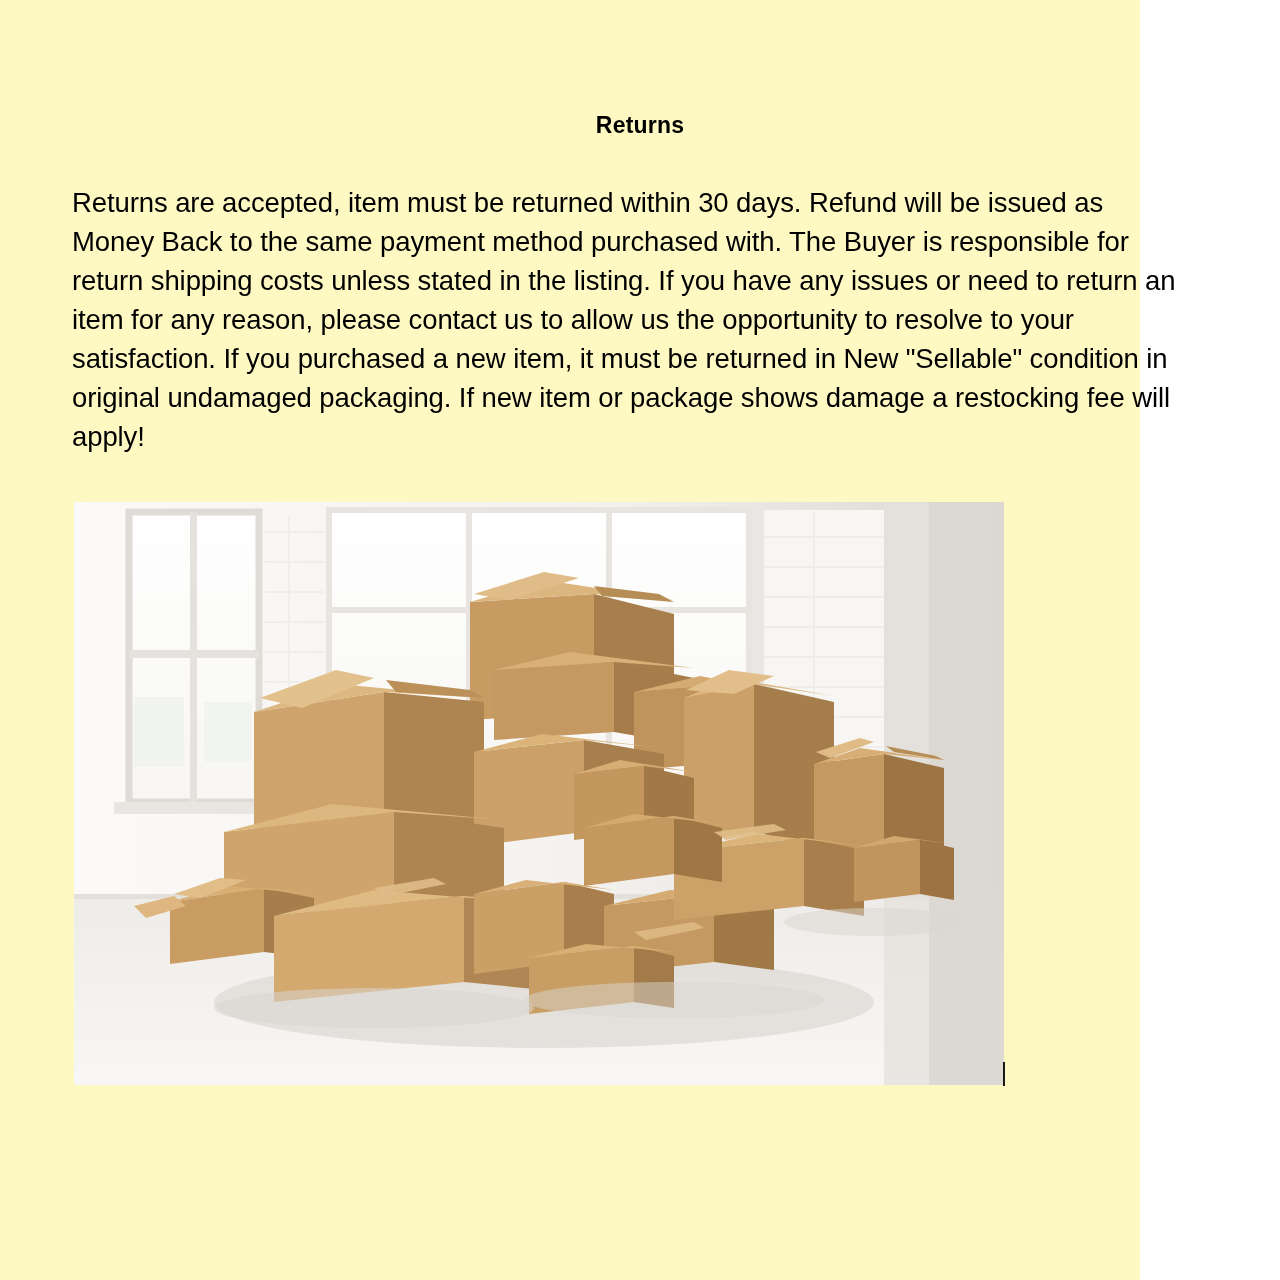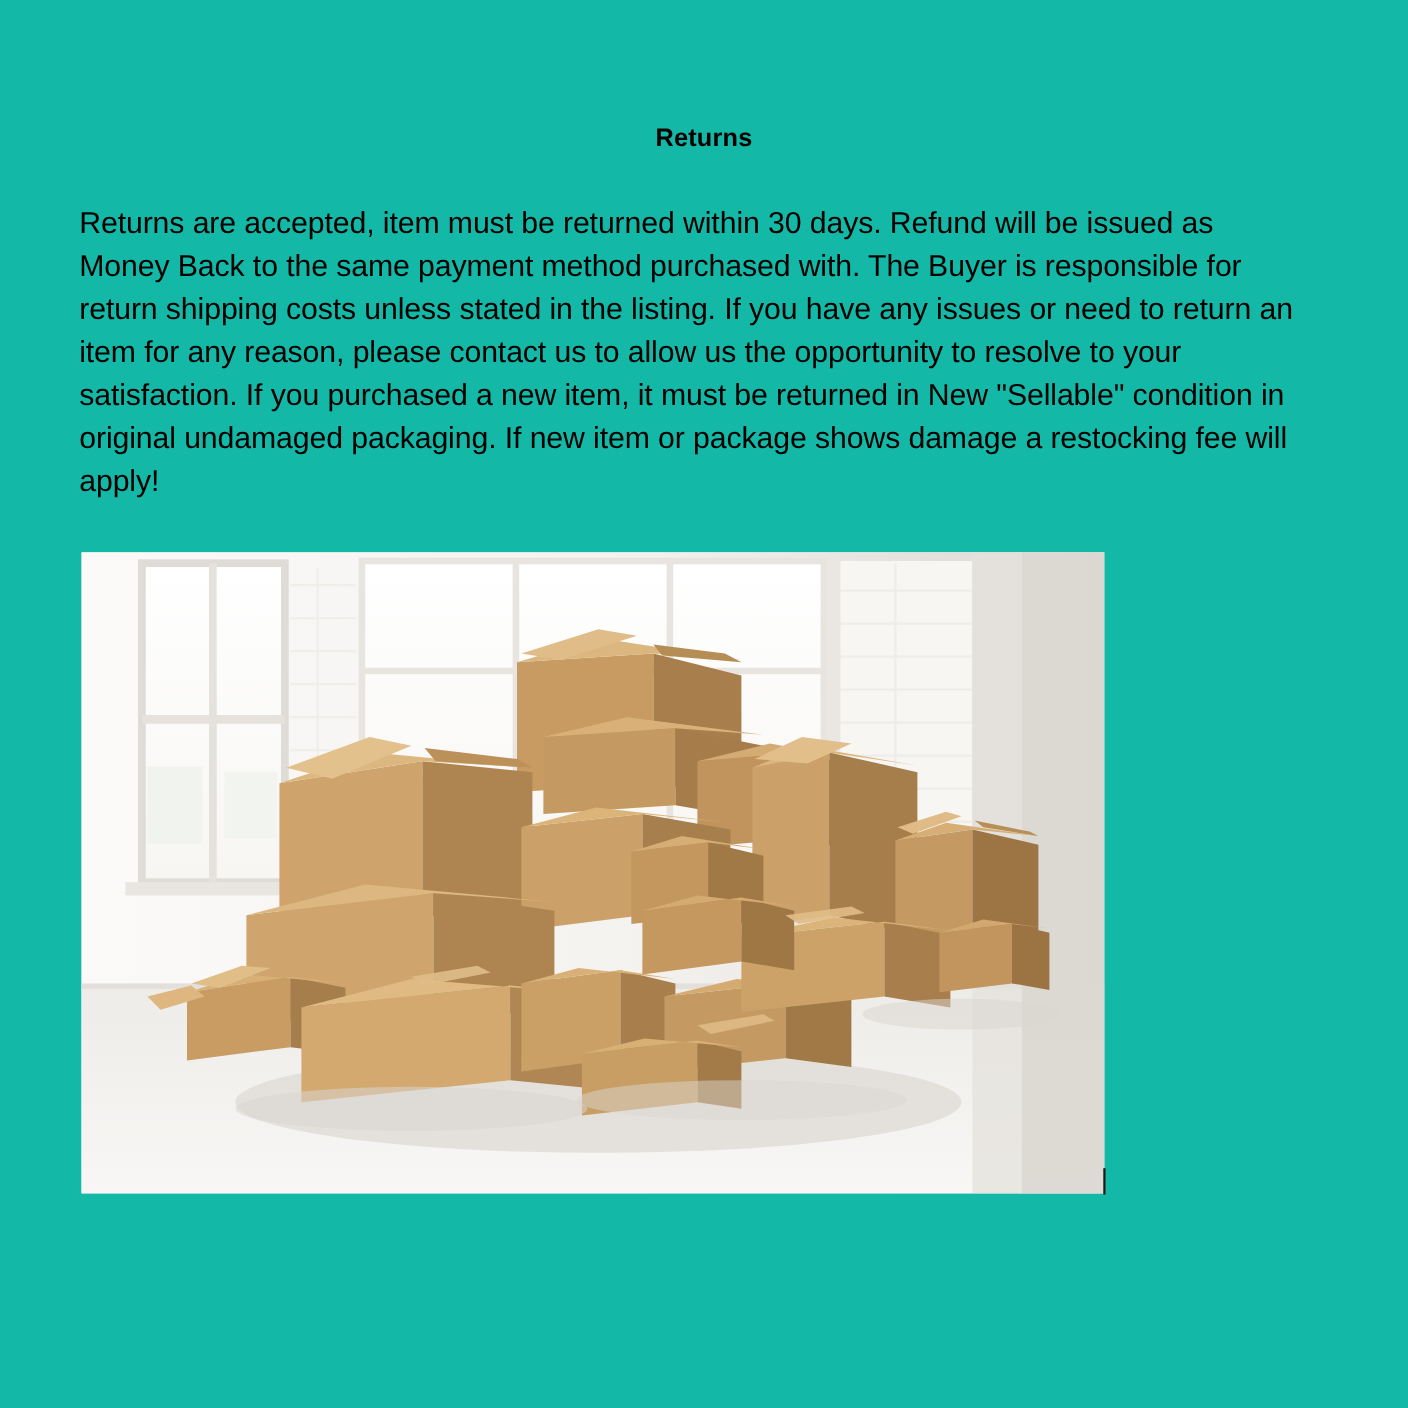--- a/index.html
+++ b/index.html
@@ -9,23 +9,23 @@
   }
   body {
     width: 1280px;
     height: 1280px;
     font-family: "Liberation Sans", sans-serif;
     color: #000000;
     overflow: hidden;
   }
   .page {
     position: relative;
-    width: 1280px;
+    width: 1140px;
     height: 1280px;
-    background: #14b8a6;
+    background: #fef9c3;
   }
   .doc-title {
     position: absolute;
     top: 112px;
     left: 0;
     width: 1280px;
     text-align: center;
     font-size: 23px;
     font-weight: bold;
     letter-spacing: 0.2px;

